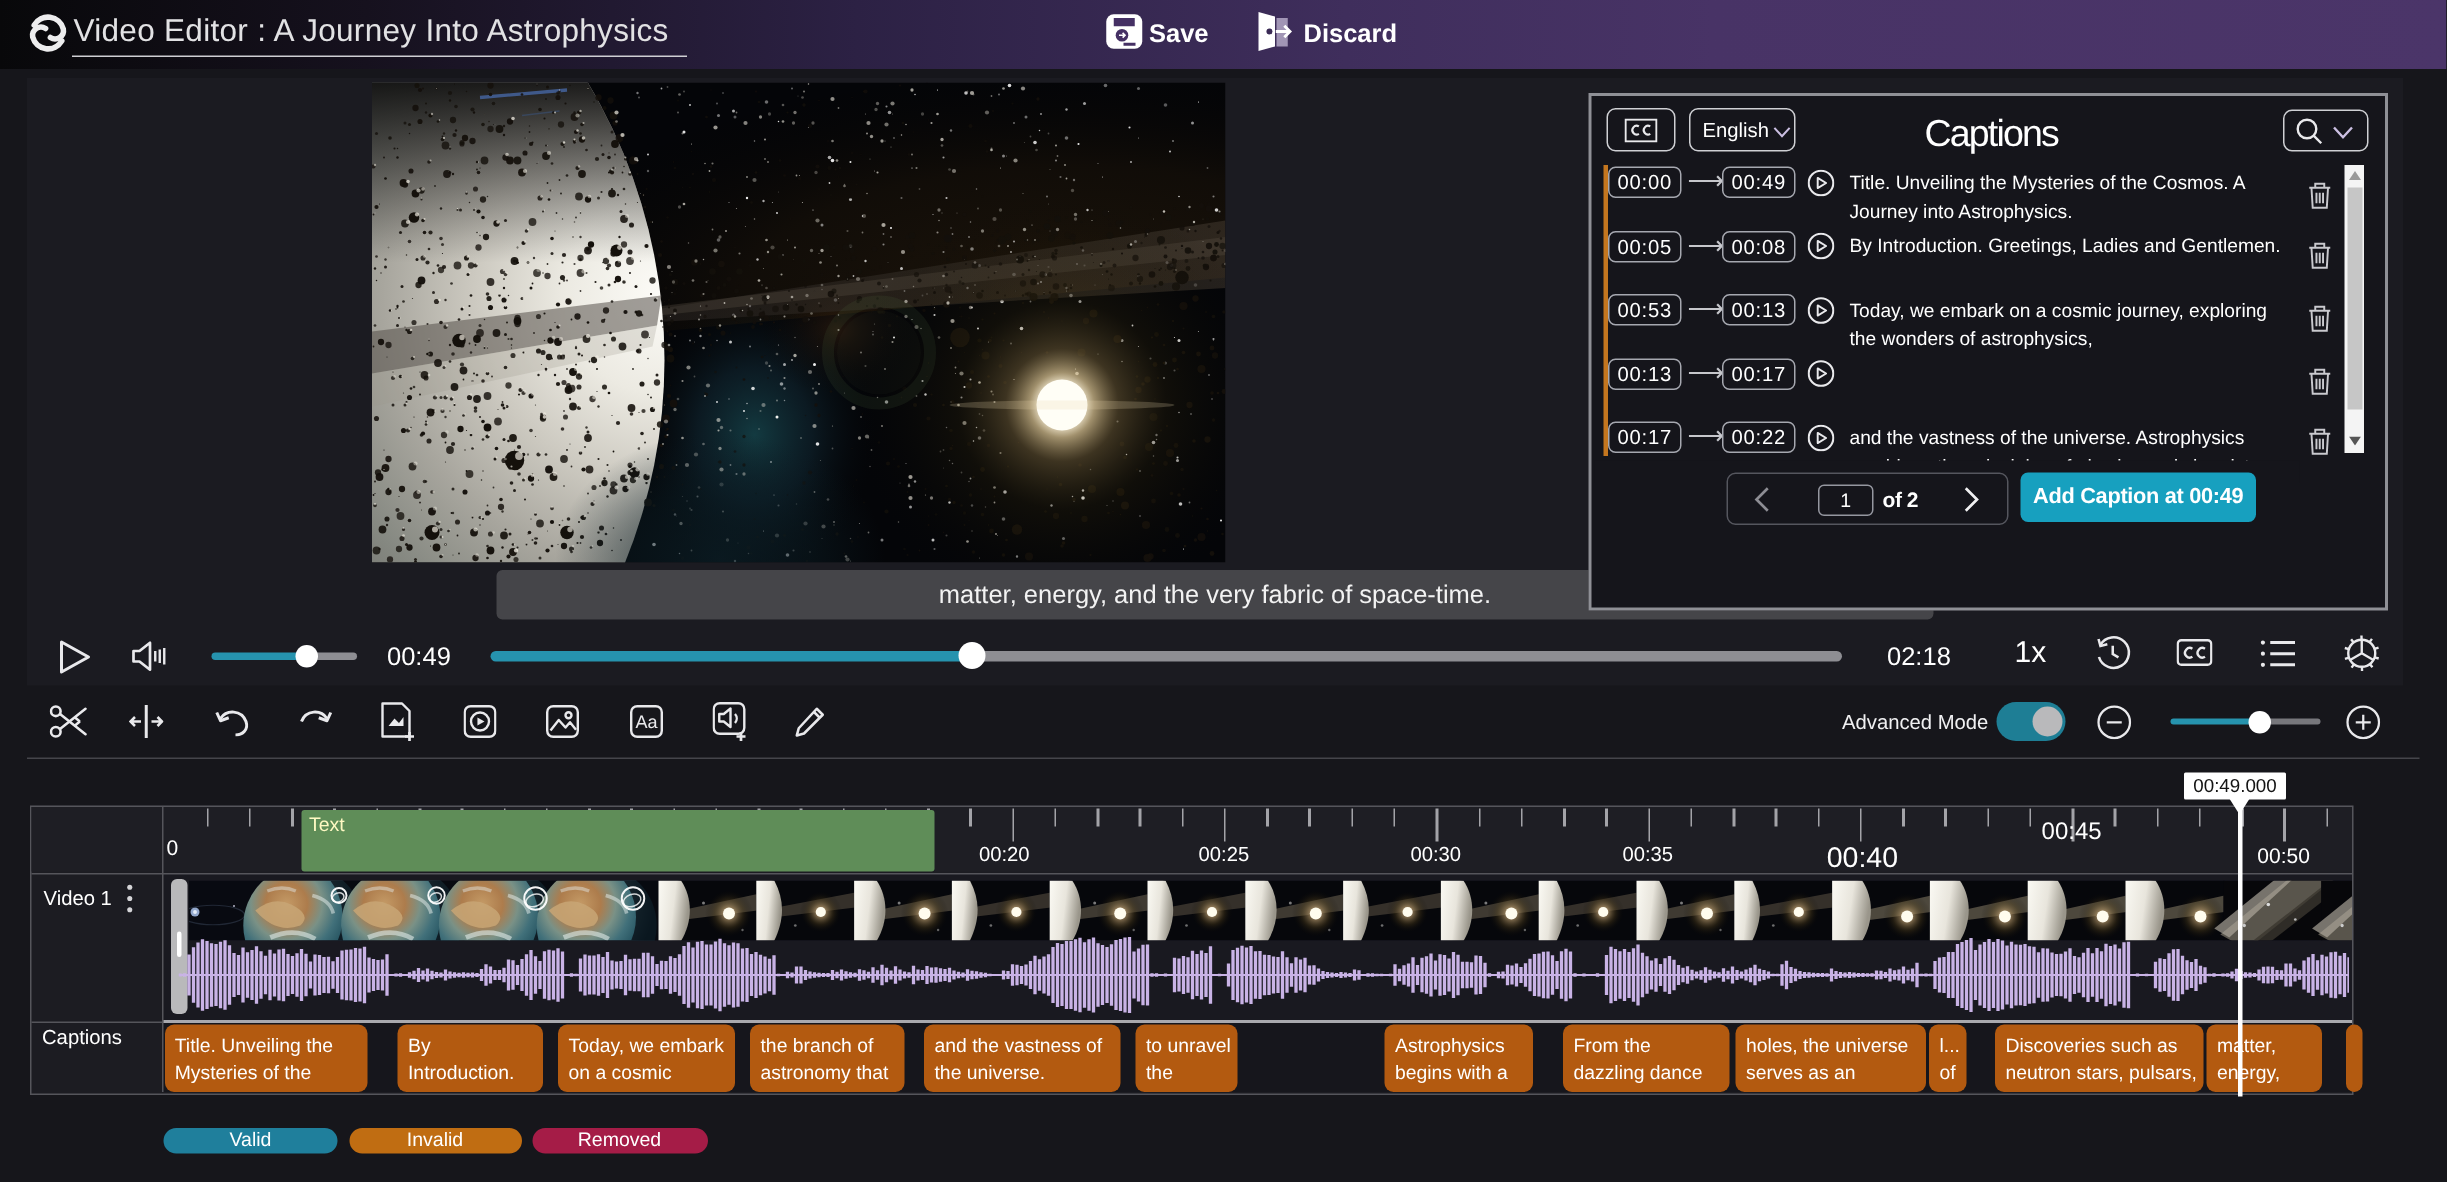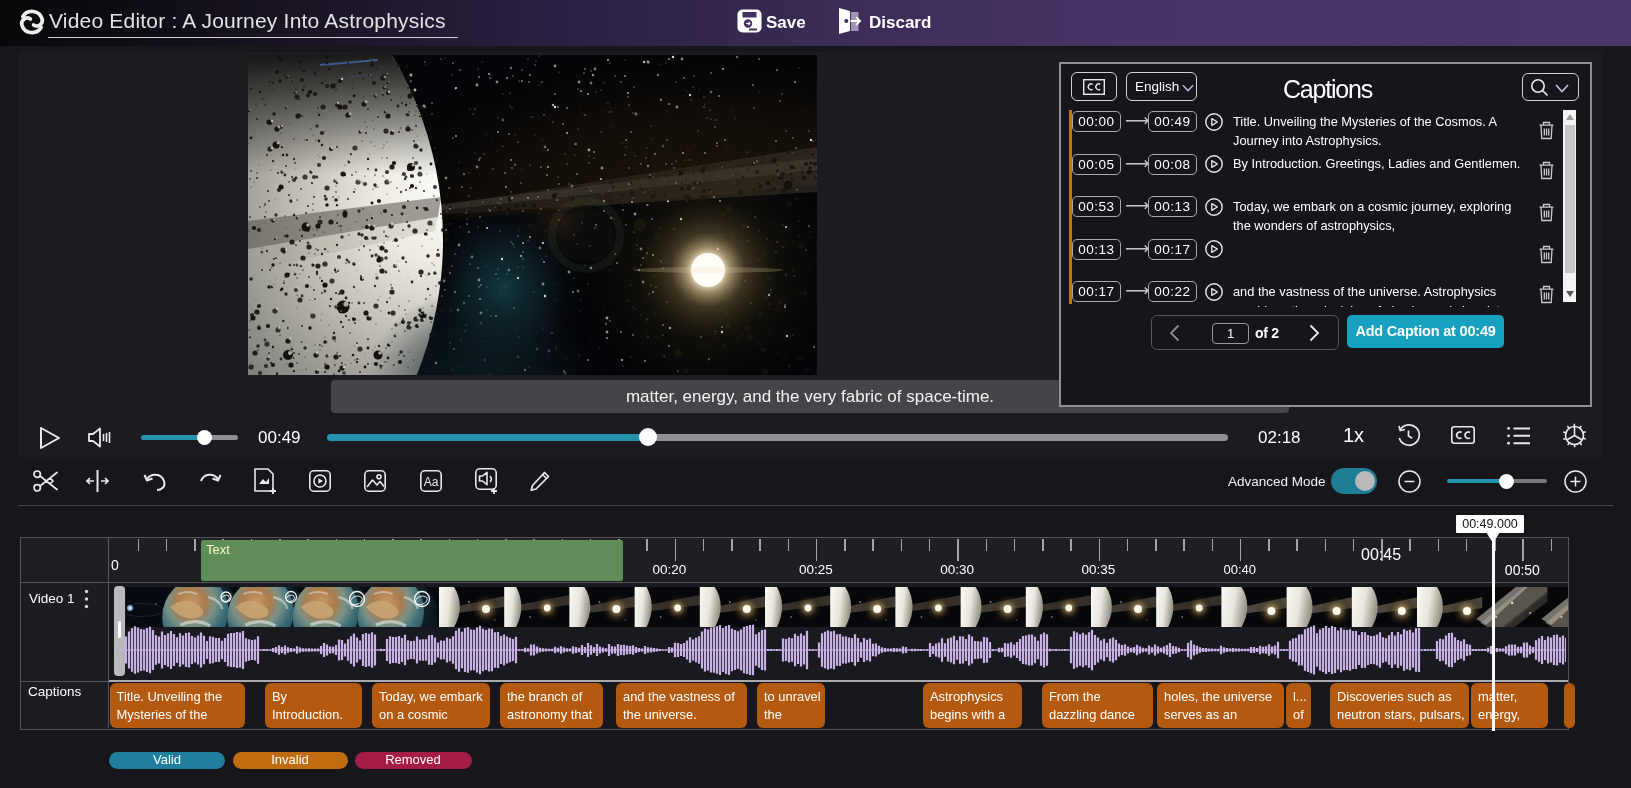--- a/index.html
+++ b/index.html
@@ -2732,21 +2732,21 @@
     <div class="abs" style="left:1416.6px;top:1px;width:1.5px;height:12px;background:#a3a3a8"></div>
     <div class="abs" style="left:1444.9px;top:1px;width:1.5px;height:12px;background:#a3a3a8"></div>
     <div class="abs" style="left:1473.1px;top:1px;width:1.5px;height:12px;background:#a3a3a8"></div>
     <div class="abs" style="left:1501.4px;top:1px;width:1.5px;height:22px;background:#a3a3a8"></div>
     <div class="abs" style="left:1529.7px;top:1px;width:1.5px;height:12px;background:#a3a3a8"></div>
   <div class="tl-lab" style="left:90px;top:19px;font-size:14px">0</div>
   <div class="tl-lab" style="left:631.6px;top:24px;width:44px;font-size:13.5px">00:20</div>
     <div class="tl-lab" style="left:772.9px;top:24px;width:44px;text-align:center;font-size:13.5px">00:25</div>
     <div class="tl-lab" style="left:914.2px;top:24px;width:44px;text-align:center;font-size:13.5px">00:30</div>
     <div class="tl-lab" style="left:1055.5px;top:24px;width:44px;text-align:center;font-size:13.5px">00:35</div>
-    <div class="tl-lab" style="left:1196.8px;top:24px;width:44px;text-align:center;font-size:13px">00:40</div>
+    <div class="tl-lab" style="left:1196.8px;top:24px;width:44px;text-align:center;font-size:19px">00:40</div>
     <div class="tl-lab" style="left:1338.1px;top:8px;width:44px;text-align:center;font-size:16px">00:45</div>
     <div class="tl-lab" style="left:1479.4px;top:24px;width:44px;text-align:center;font-size:14px">00:50</div>
   <div class="greenblk">Text</div>
   <div class="tl-lab" style="left:8px;top:52.5px">Video 1</div>
   <svg class="abs" style="left:63px;top:51px" width="5" height="22" viewBox="0 0 5 22">
       <g fill="#d5d5d8">
         <circle cx="2.5" cy="2.5" r="1.7"></circle>
         <circle cx="2.5" cy="10" r="1.7"></circle>
         <circle cx="2.5" cy="17.5" r="1.7"></circle>
       </g>

